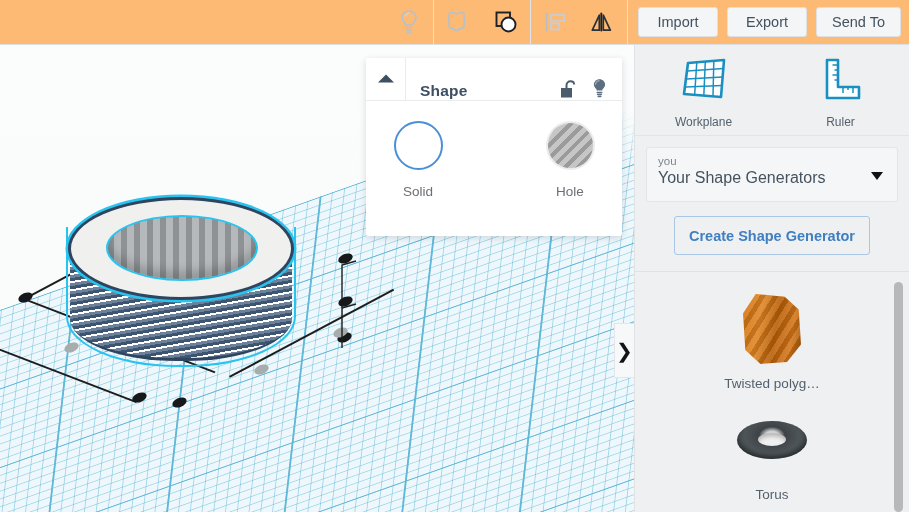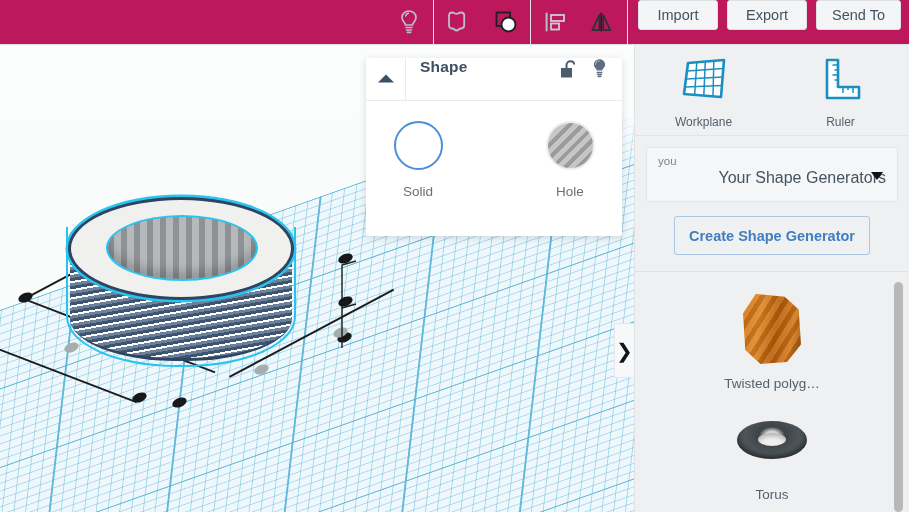--- a/index.html
+++ b/index.html
@@ -7,23 +7,23 @@
     width: 909px; height: 512px;
     overflow: hidden;
     font-family: "Liberation Sans", sans-serif;
     background: #f1f2f4;
   }
   #app { position: relative; width: 909px; height: 512px; }
 
   
   .toolbar {
     position: absolute; left: 0; top: 0; width: 909px; height: 45px;
-    background: #be185d;
+    background: #fdba74;
     border-bottom: 1px solid #dcdfe3;
-    display: flex; align-items: flex-start;
+    display: flex; align-items: center;
   }
   .tb-spacer { flex: 0 0 385px; border-right: 1px solid #dfe2e6; }
   .tb-group { display: flex; align-items: center; }
   .tb-sep { width: 1px; background: #dfe2e6; margin: 0; align-self: stretch; }
   .tb-btn {
     width: 48px; height: 44px;
     display: flex; align-items: center; justify-content: center;
     cursor: pointer;
   }
   .tb-btn svg { display: block; }
@@ -114,21 +114,21 @@
   }
 
   
   .shape-panel {
     position: absolute; left: 366px; top: 58px; width: 256px; height: 178px;
     background: #ffffff;
     box-shadow: 0 2px 7px rgba(40,50,60,0.17);
     border-radius: 2px;
   }
   .sp-head {
-    height: 43px; display: flex; align-items: flex-start;
+    height: 43px; display: flex; align-items: flex-end;
     border-bottom: 1px solid #e9ebed;
   }
   .sp-collapse {
     width: 40px; height: 42px; display: flex; align-items: center; justify-content: center;
     border-right: 1px solid #e9ebed; cursor: pointer;
   }
   .sp-title { font-size: 15.5px; color: #3c4f63; font-weight: bold; padding-left: 14px; letter-spacing: .2px; }
   .sp-icons { margin-left: auto; display: flex; align-items: center; gap: 14px; padding-right: 14px; }
   .sp-icons span { cursor: pointer; display: flex; }
   .sp-body { display: flex; padding-top: 20px; gap: 48px; }
@@ -154,21 +154,21 @@
   .rp-tool { flex: 1; display: flex; flex-direction: column; align-items: center; cursor: pointer; }
   .rp-tool-lbl { margin-top: 8px; font-size: 12px; color: #53616e; }
 
   .rp-select-wrap { padding: 11px 11px 0; }
   .rp-select {
     position: relative; height: 55px;
     background: #f5f6f7; border: 1px solid #e3e5e7; border-radius: 3px;
     padding: 7px 11px 0; cursor: pointer;
   }
   .rp-select-sub { font-size: 11.5px; color: #7b848d; }
-  .rp-select-val { font-size: 16px; color: #44535f; margin-top: 2px; text-align: right; }
+  .rp-select-val { font-size: 16px; color: #44535f; margin-top: 2px; }
   .caret {
     position: absolute; right: 14px; top: 24px;
     width: 0; height: 0; border-left: 6px solid transparent;
     border-right: 6px solid transparent; border-top: 8px solid #111;
   }
   .rp-create { display: flex; justify-content: center; padding: 14px 0 16px; }
   .create-btn {
     height: 39px; padding: 0 14px;
     border: 1px solid #a9c6e4; border-radius: 3px;
     background: #eff0f1; color: #3f7fc1; font-size: 14.5px; font-weight: bold;

